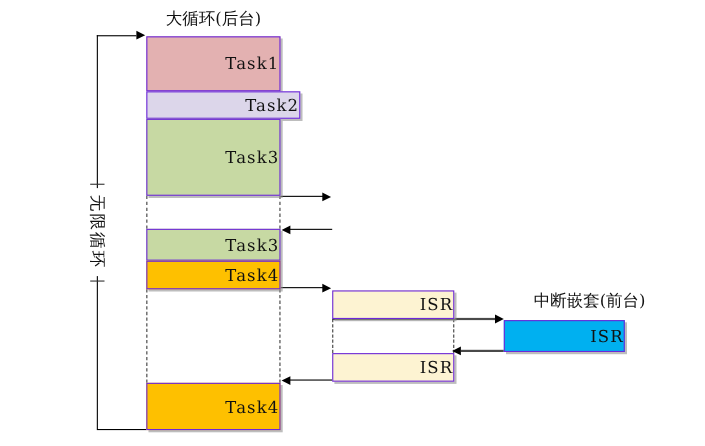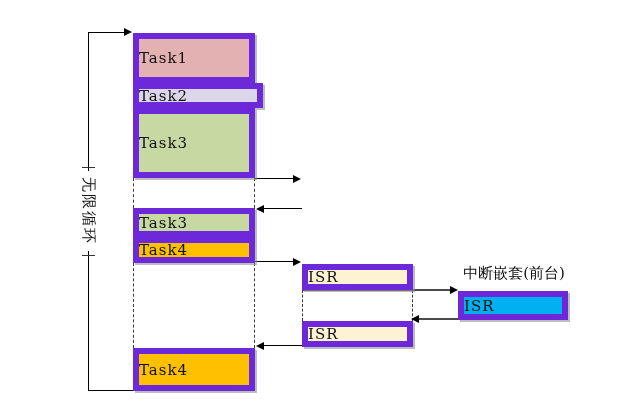--- a/index.html
+++ b/index.html
@@ -1,22 +1,22 @@
 <!DOCTYPE html>
 <html><head>
 <meta charset="utf-8">
 <style>
   html,body{margin:0;padding:0;background:#fff;}
   .canvas{
     position:relative;width:641px;height:405px;background:#ffffff;overflow:hidden;
     font-family:"DejaVu Serif","Liberation Serif",serif;color:#111;
   }
   .box{
-    position:absolute;box-sizing:border-box;border:6px solid #6d28d9;
-    display:flex;align-items:center;justify-content:flex-start;
+    position:absolute;box-sizing:border-box;border:1px solid #6d28d9;
+    display:flex;align-items:center;justify-content:flex-end;
     font-size:15px;letter-spacing:1px;
     box-shadow:2px 2px 0 rgba(145,145,145,0.6);
     z-index:3;
   }
   .label{position:absolute;font-size:15px;white-space:nowrap;z-index:4;}
   .hl{position:absolute;height:1px;background:#000;z-index:2;}
   .hl.thick{height:2px;background:#4a4a4a;}
   .vl{position:absolute;width:1px;background:#000;z-index:1;}
   .dashv{position:absolute;width:0;border-left:1px dashed #3a3a3a;z-index:1;}
   .ah{position:absolute;width:0;height:0;border-style:solid;z-index:5;}
@@ -37,25 +37,26 @@
 <div class="canvas">
 
   <div class="vl" style="left:88px;top:32px;height:358px"></div>
   <div class="hl" style="left:88px;top:32px;width:36px"></div>
   <div class="ah ah-r" style="left:124px;top:28px"></div>
   <div class="hl" style="left:88px;top:390px;width:45px"></div>
   <div class="tick" style="left:82px;top:167px"></div>
   <div class="tick" style="left:82px;top:255px"></div>
   <div class="loop-label">无限循环</div>
 
+  <div class="label title-center" style="left:133px;top:8px;width:122px">大循环(后台)</div>
 
   <div class="box" style="left: 133px; top: 33px; width: 122px; height: 50px; background: rgb(227, 177, 177);">
     <span>Task1</span>
   </div>
-  <div class="box" style="left: 133px; top: 83px; width: 130px; height: 25px; background: rgb(220, 214, 234);">
+  <div class="box" style="left: 133px; top: 83px; width: 140px; height: 25px; background: rgb(220, 214, 234);">
     <span>Task2</span>
   </div>
   <div class="box" style="left: 133px; top: 108px; width: 122px; height: 70px; background: rgb(199, 217, 163);">
     <span>Task3</span>
   </div>
 
   <div class="dashv" style="left:133px;top:178px;height:30px"></div>
   <div class="dashv" style="left:254px;top:178px;height:30px"></div>
 
   <div class="box" style="left: 133px; top: 208px; width: 122px; height: 29px; background: rgb(199, 217, 163);">
@@ -82,21 +83,21 @@
   <div class="hl" style="left:255px;top:261px;width:42px"></div>
   <div class="ah ah-r" style="left:293px;top:258px"></div>
 
   <div class="box" style="left: 302px; top: 264px; width: 111px; height: 26px; background: rgb(253, 243, 210);">
     <span>ISR</span>
   </div>
 
   <div class="dashv" style="left:302px;top:290px;height:31px"></div>
   <div class="dashv" style="left:412px;top:290px;height:31px"></div>
 
-  <div class="label title-center" style="left:446px;top:264px;width:136px">中断嵌套(前台)</div>
+  <div class="label title-center" style="left:468px;top:264px;width:136px">中断嵌套(前台)</div>
 
   <div class="hl thick" style="left:302px;top:289px;width:152px"></div>
   <div class="ah ah-r" style="left:450px;top:286px"></div>
 
   <div class="box" style="left: 458px; top: 291px; width: 110px; height: 29px; background: rgb(0, 176, 240);">
     <span>ISR</span>
   </div>
 
   <div class="hl thick" style="left:419px;top:318px;width:39px"></div>
   <div class="ah ah-l" style="left:411px;top:315px"></div>

